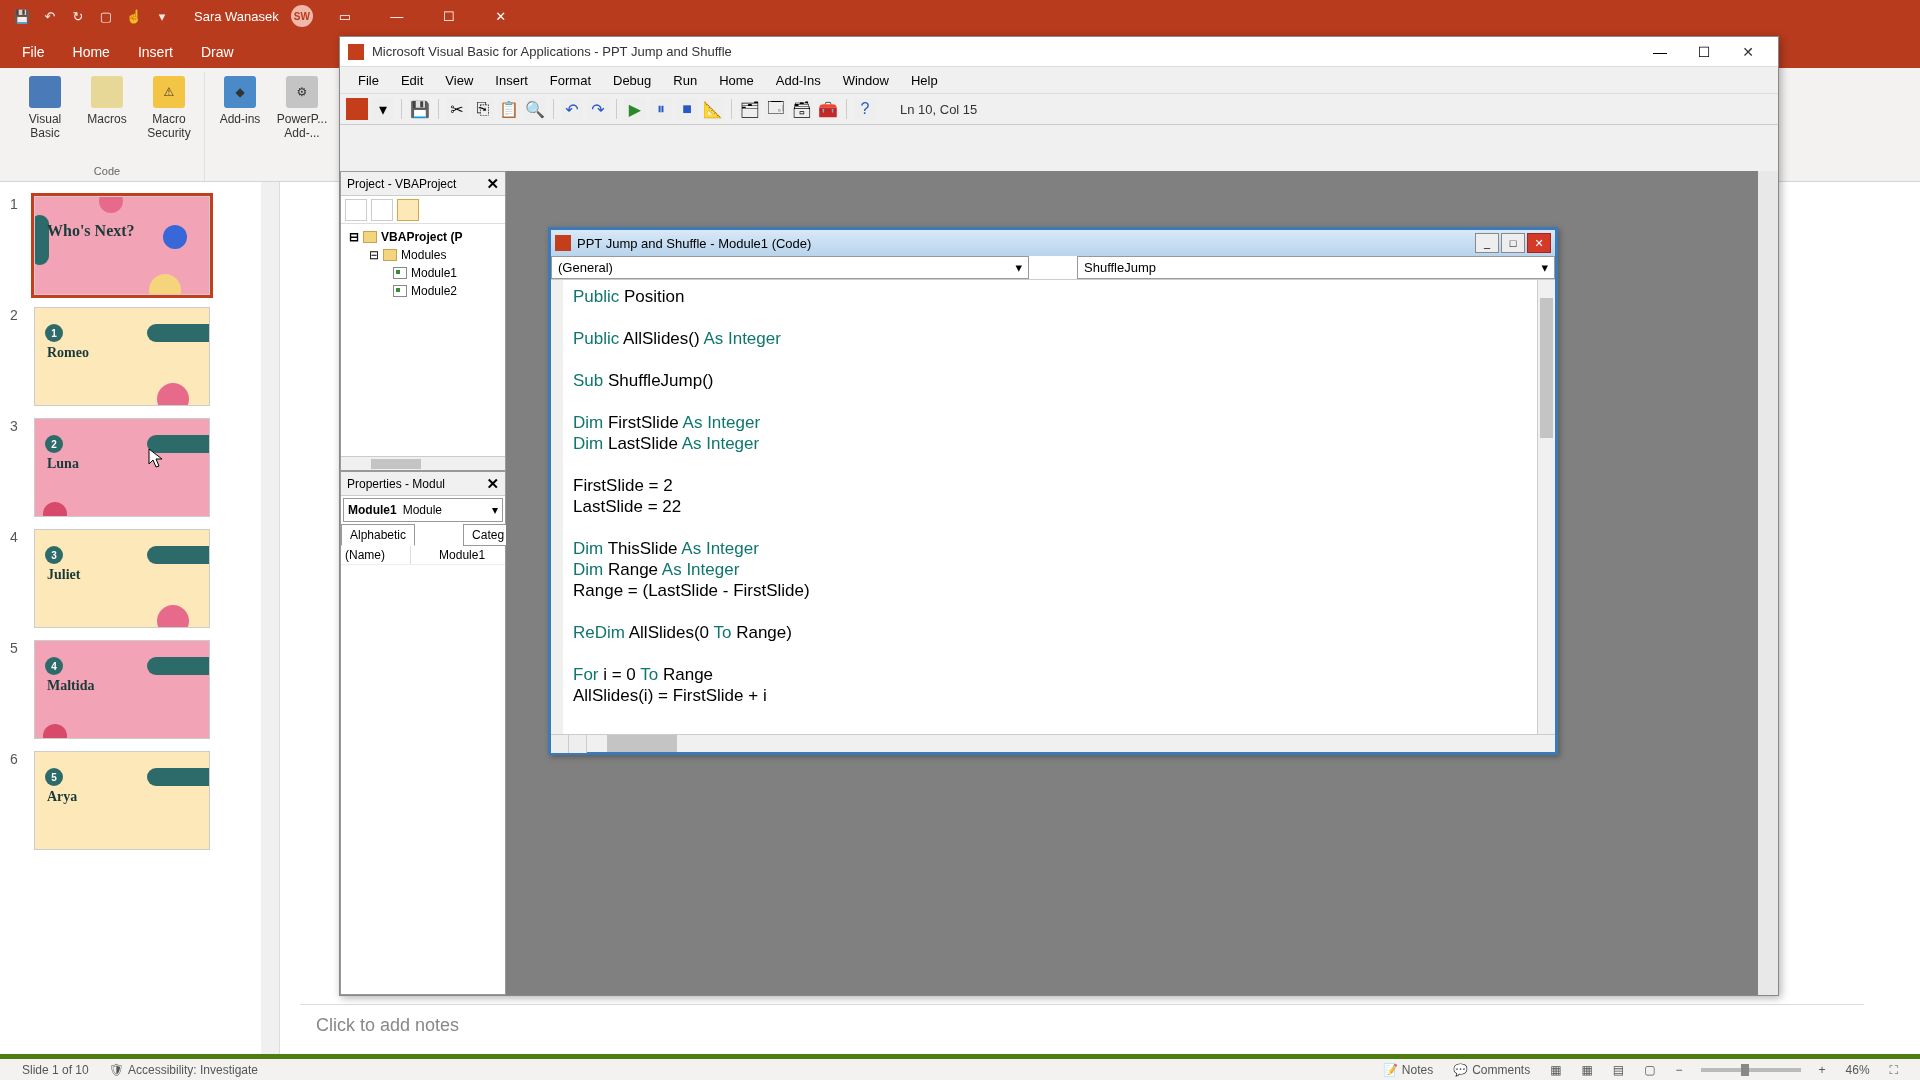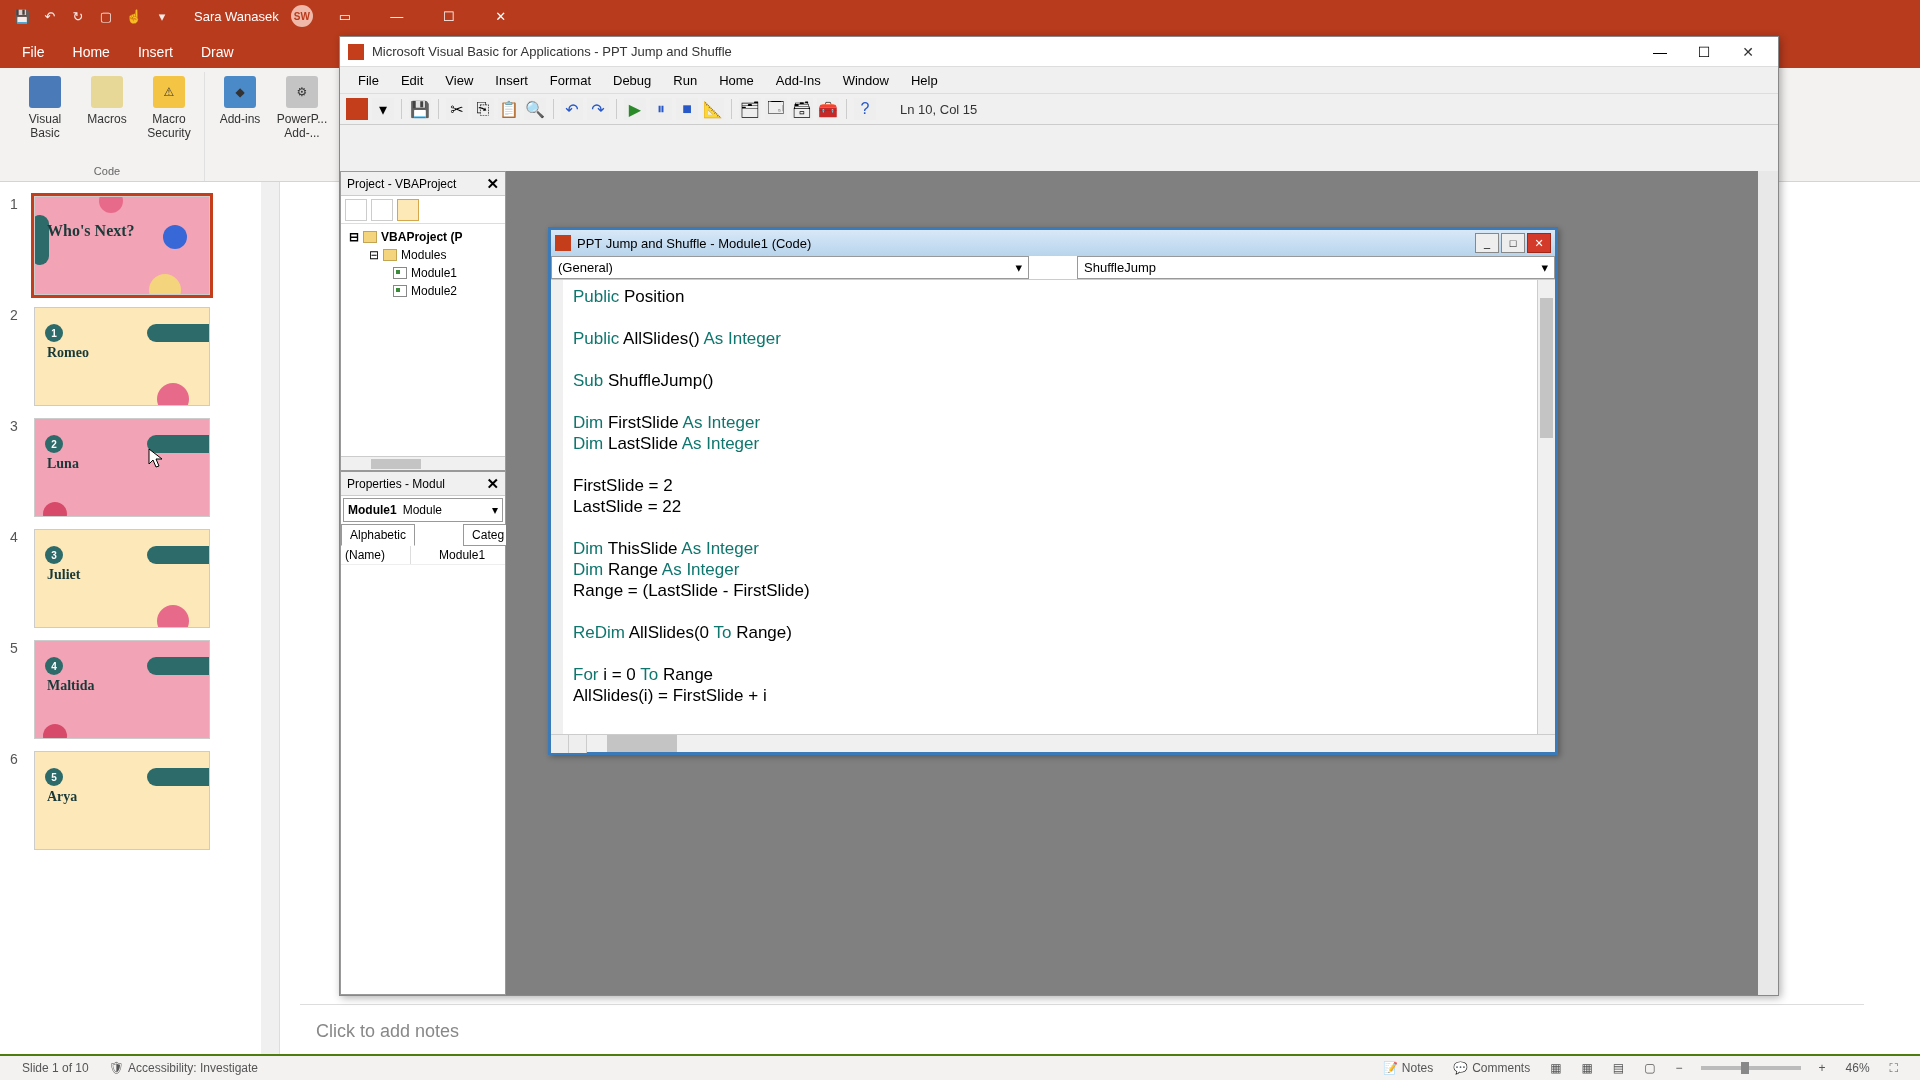--- a/index.html
+++ b/index.html
@@ -39,22 +39,22 @@
 .thumb .tlabel.t1 { top: 24px; font-size: 16px; line-height: 1.2; }
 .thumb .badge { position: absolute; left: 10px; top: 16px; width: 18px; height: 18px; border-radius: 50%; background: #2d6b6b; color: #fff; font-size: 10px; display: flex; align-items: center; justify-content: center; font-weight: 700; }
 .thumb .bar { position: absolute; right: 0; top: 16px; width: 62px; height: 18px; background: #2d6b6b; border-radius: 9px 0 0 9px; }
 .thumb .dot-br { position: absolute; right: 20px; bottom: -10px; width: 32px; height: 32px; border-radius: 50%; }
 .thumb .dot-bl { position: absolute; left: 8px; bottom: -10px; width: 24px; height: 24px; border-radius: 50%; }
 .thumb .dot-top { position: absolute; width: 24px; height: 24px; border-radius: 50%; }
 
 .scroll-v { position: absolute; right: 0; top: 0; width: 18px; height: 100%; background: #f0f0f0; }
 
 
-.pp-notes { position: absolute; bottom: 26px; left: 300px; right: 56px; height: 50px; background: #fff; border-top: 1px solid #ddd; padding: 16px 16px; color: #888; font-size: 18px; }
-.pp-status { position: absolute; bottom: 0; left: 0; right: 0; height: 26px; background: #f3f2f1; border-top: 2px solid #4d7c0f; display: flex; align-items: center; font-size: 12px; color: #555; padding: 0 12px; }
+.pp-notes { position: absolute; bottom: 26px; left: 300px; right: 56px; height: 50px; background: #fff; border-top: 1px solid #ddd; padding: 10px 16px; color: #888; font-size: 18px; }
+.pp-status { position: absolute; bottom: 0; left: 0; right: 0; height: 26px; background: #f3f2f1; border-top: 5px solid #4d7c0f; display: flex; align-items: center; font-size: 12px; color: #555; padding: 0 12px; }
 .pp-status .sspacer { flex: 1; }
 .pp-status .sbtn { padding: 0 10px; display: flex; align-items: center; gap: 4px; }
 .pp-status .zoomslider { width: 100px; height: 4px; background: #bbb; position: relative; margin: 0 8px; }
 .pp-status .zoomslider::after { content: ''; position: absolute; left: 40%; top: -4px; width: 8px; height: 12px; background: #888; }
 
 
 .vba-window { position: absolute; left: 339px; top: 36px; width: 1440px; height: 960px; background: #f0f0f0; border: 1px solid #888; box-shadow: 2px 2px 8px rgba(0,0,0,0.3); display: flex; flex-direction: column; }
 .vba-title { height: 30px; background: #fff; display: flex; align-items: center; padding: 0 8px; border-bottom: 1px solid #ddd; }
 .vba-title .vicon { width: 16px; height: 16px; background: #c43e1c; margin-right: 8px; }
 .vba-title .vtitle { flex: 1; font-size: 13px; color: #333; }

